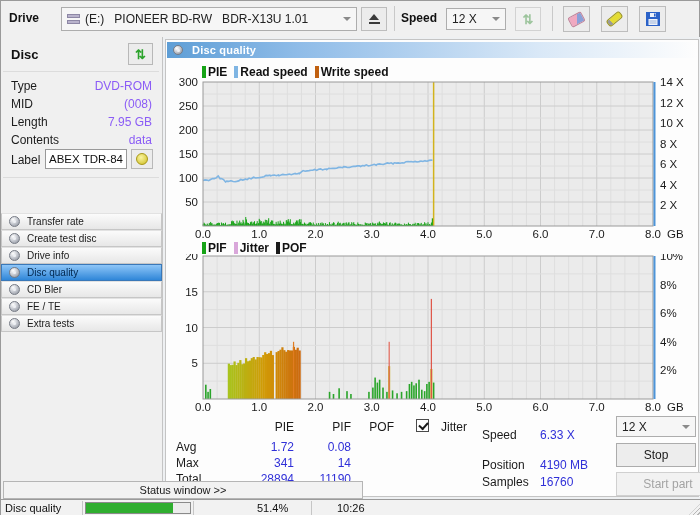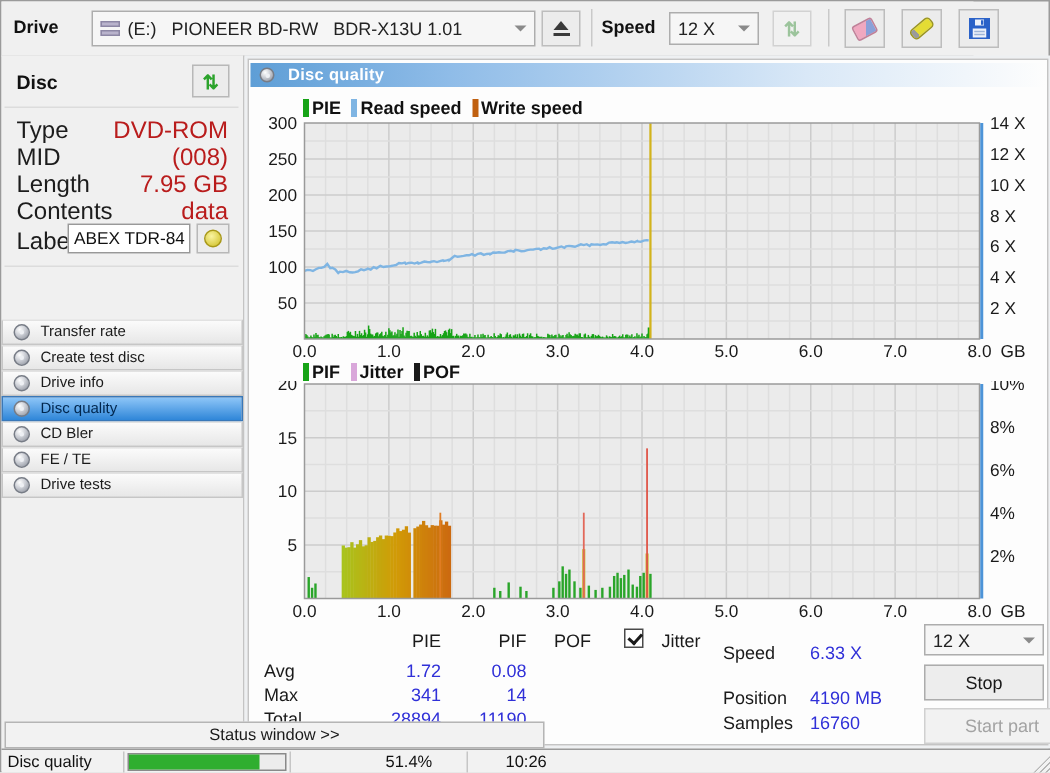--- a/index.html
+++ b/index.html
@@ -36,23 +36,23 @@
   .drive-glyph i{position:absolute;left:0;width:13px;height:4px;background:#b9b3cc;border:1px solid #8d87a5;box-sizing:border-box;}
   .drive-glyph i.b{top:6px;}
   .gear-glyph{width:10px;height:10px;border-radius:50%;border:1px solid #a89818;
         background:radial-gradient(circle at 40% 35%,#faf4a0,#cdbd20);}
 
   
   .left-panel{position:absolute;left:0;top:36px;width:162px;height:462px;background:#f0f0f0;
               border-right:1px solid #c4c4c4;box-sizing:border-box;}
   .disc-title{position:absolute;left:10px;top:10px;font-size:13px;font-weight:bold;color:#111;}
   .panel-hr{position:absolute;left:2px;right:3px;height:1px;background:#dcdcdc;}
-  .fieldrow{position:absolute;left:10px;right:10px;height:16px;font-size:16px;}
+  .fieldrow{position:absolute;left:10px;right:10px;height:16px;font-size:12px;}
   .fieldrow .fl{position:absolute;left:0;color:#1c1c1c;}
-  .fieldrow .fv{position:absolute;right:0;color:#b91c1c;}
+  .fieldrow .fv{position:absolute;right:0;color:#8b5cf6;}
   .label-input{position:absolute;left:44px;top:112px;width:82px;height:20px;box-sizing:border-box;
         border:1px solid #999;background:#fff;font-size:11.5px;font-family:"Liberation Sans",sans-serif;
         padding:0 3px;color:#111;}
   .mini-btn{position:absolute;box-sizing:border-box;background:#ececec;border:1px solid #b8b8b8;
         display:flex;align-items:center;justify-content:center;}
 
   .side-list{position:absolute;left:0;top:144px;width:161px;margin-top:32px;}
   .side-item{height:17px;box-sizing:border-box;display:flex;align-items:center;gap:7px;
         padding-left:7px;font-size:10px;color:#1a1a1a;cursor:default;
         background:linear-gradient(#fbfbfb,#e7e7e7);border:1px solid #c6c6c6;border-top-color:#e2e2e2;}
@@ -208,21 +208,21 @@
         <div class="side-item">
           <span class="disc-icon"></span>
           <span>CD Bler</span>
         </div>
         <div class="side-item">
           <span class="disc-icon"></span>
           <span>FE / TE</span>
         </div>
         <div class="side-item">
           <span class="disc-icon"></span>
-          <span>Drive tests</span>
+          <span>Extra tests</span>
         </div>
       </div>
   </div>
 
   <div class="main-panel">
     <div class="main-inner">
       <div class="tab-strip">
         <span class="disc-icon" style="width:10px;height:10px"></span>
         <span class="tab-title">Disc quality</span>
       </div>

